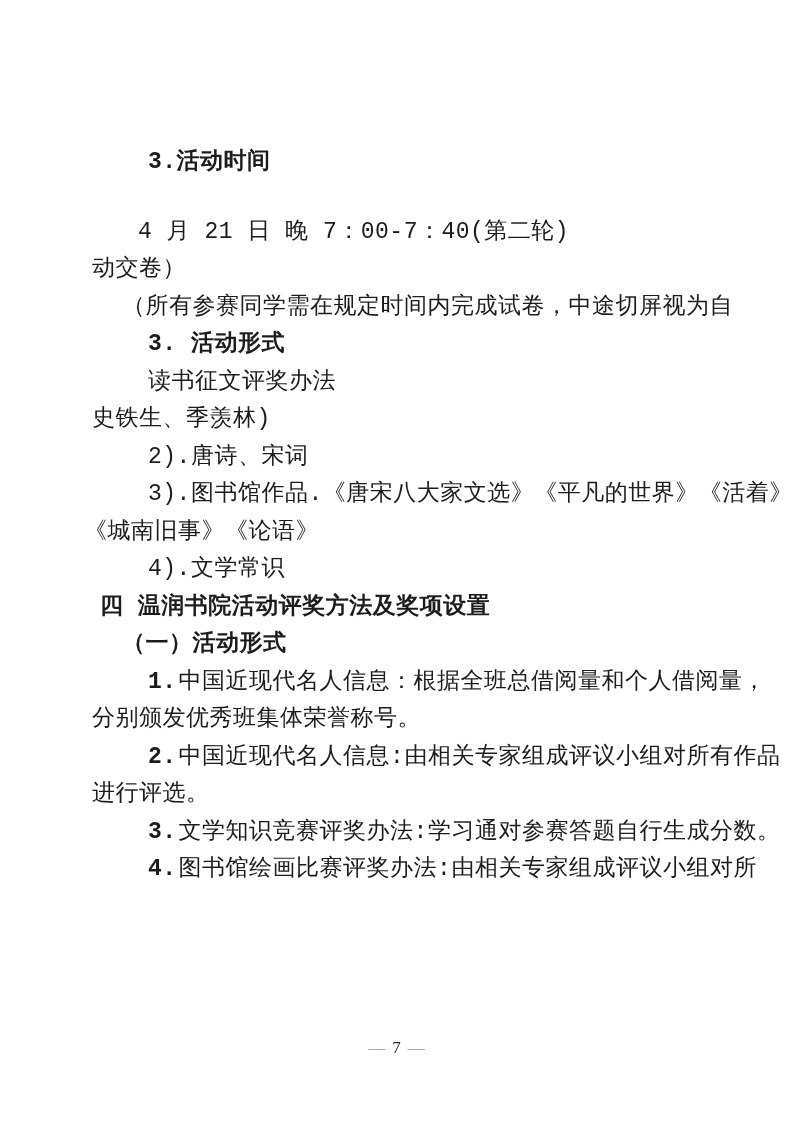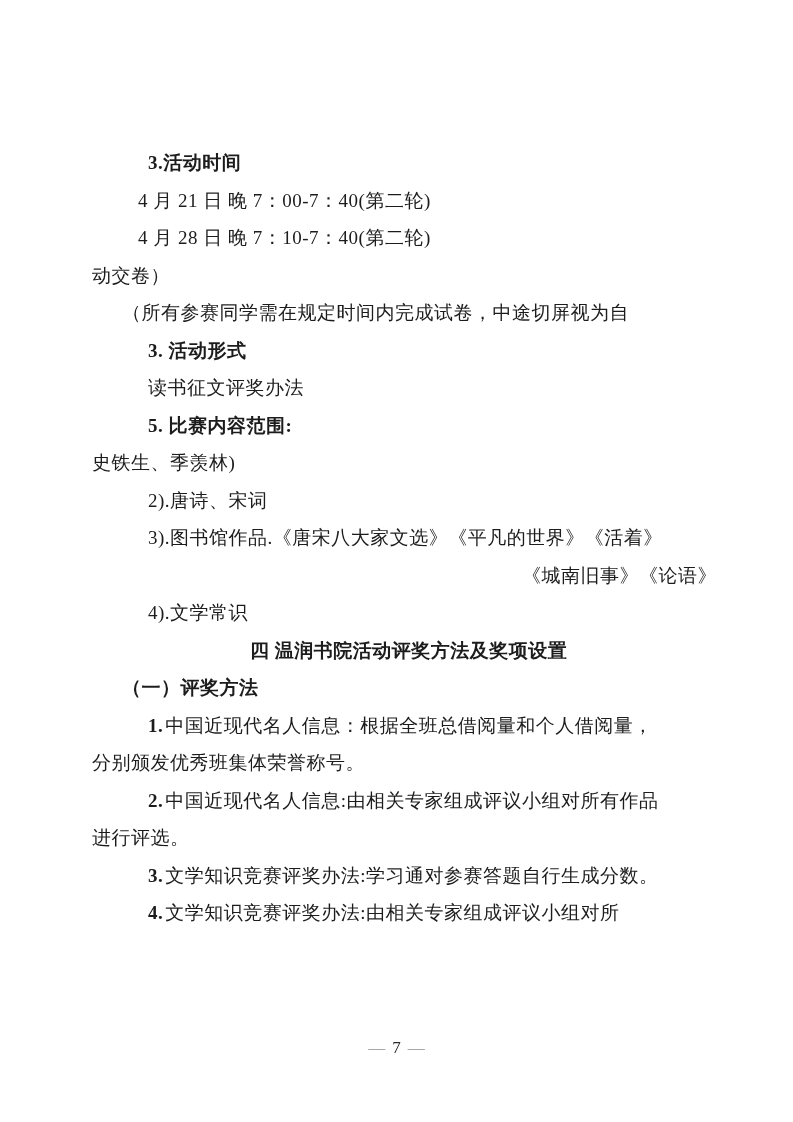--- a/index.html
+++ b/index.html
@@ -12,81 +12,80 @@
     color:#1c1c1c;
   }
   .content{
     position:absolute;
     left:92px;top:144px;
     width:625px;
   }
   .ln{
     height:37.5px;
     line-height:37.5px;
-    font-size:19px;
+    font-size:23px;
     white-space:nowrap;
     letter-spacing:0.5px;
+    font-family:Liberation Mono, monospace;
   }
   .b{font-weight:700;}
   .num{font-weight:700;margin-right:2px;}
-  .ind-sec{padding-left:8px;text-align:center;}     
+  .ind-sec{padding-left:8px;}     
   .ind1{padding-left:30px;}       
   .ind2{padding-left:56px;}       
-  .ind2a{padding-left:46px;}      
-  .pull{margin-left:-8px;text-align:right;}        
+  .ind2a{padding-left:46px;margin-top:32px;}      
+  .pull{margin-left:-8px;}        
   .footer{
     position:absolute;
     left:0;right:0;
     top:1036px;
     text-align:center;
     font-size:17px;
     line-height:24px;
     color:#1c1c1c;
   }
   .footer .dash{color:#9a9a9a;letter-spacing:0;}
   .footer .pnum{margin:0 7px;color:#2a2a2a;}
 </style>
 </head>
 <body>
 
 <div class="page">
   <div class="content">
 
     <div class="ln b ind2">3.活动时间</div>
     <div class="ln ind2a">4 月 21 日  晚 7：00-7：40(第二轮)</div>
-    <div class="ln ind2a">4 月 28 日  晚 7：10-7：40(第二轮)</div>
     <div class="ln">动交卷）</div>
     <div class="ln ind1">（所有参赛同学需在规定时间内完成试卷，中途切屏视为自</div>
     <div class="ln b ind2">3. 活动形式</div>
     <div class="ln ind2">读书征文评奖办法</div>
-    <div class="ln b ind2">5. 比赛内容范围:</div>
     <div class="ln">史铁生、季羡林)</div>
     <div class="ln ind2">2).唐诗、宋词</div>
     <div class="ln ind2">3).图书馆作品.《唐宋八大家文选》《平凡的世界》《活着》</div>
     <div class="ln pull">《城南旧事》《论语》</div>
     <div class="ln ind2">4).文学常识</div>
     <div class="ln b ind-sec">四 温润书院活动评奖方法及奖项设置</div>
-    <div class="ln b ind1">（一）评奖方法</div>
+    <div class="ln b ind1">（一）活动形式</div>
 
     <div class="ln ind2">
       <span class="num">1.</span><span>中国近现代名人信息：根据全班总借阅量和个人借阅量，</span>
     </div>
     <div class="ln">分别颁发优秀班集体荣誉称号。</div>
 
     <div class="ln ind2">
       <span class="num">2.</span><span>中国近现代名人信息:由相关专家组成评议小组对所有作品</span>
     </div>
     <div class="ln">进行评选。</div>
 
     <div class="ln ind2">
       <span class="num">3.</span><span>文学知识竞赛评奖办法:学习通对参赛答题自行生成分数。</span>
     </div>
 
     <div class="ln ind2">
-      <span class="num">4.</span><span>文学知识竞赛评奖办法:由相关专家组成评议小组对所</span>
+      <span class="num">4.</span><span>图书馆绘画比赛评奖办法:由相关专家组成评议小组对所</span>
     </div>
 
   </div>
 
   <div class="footer">
     <span class="dash">—</span><span class="pnum">7</span><span class="dash">—</span>
   </div>
 </div>
 
 </body></html>

